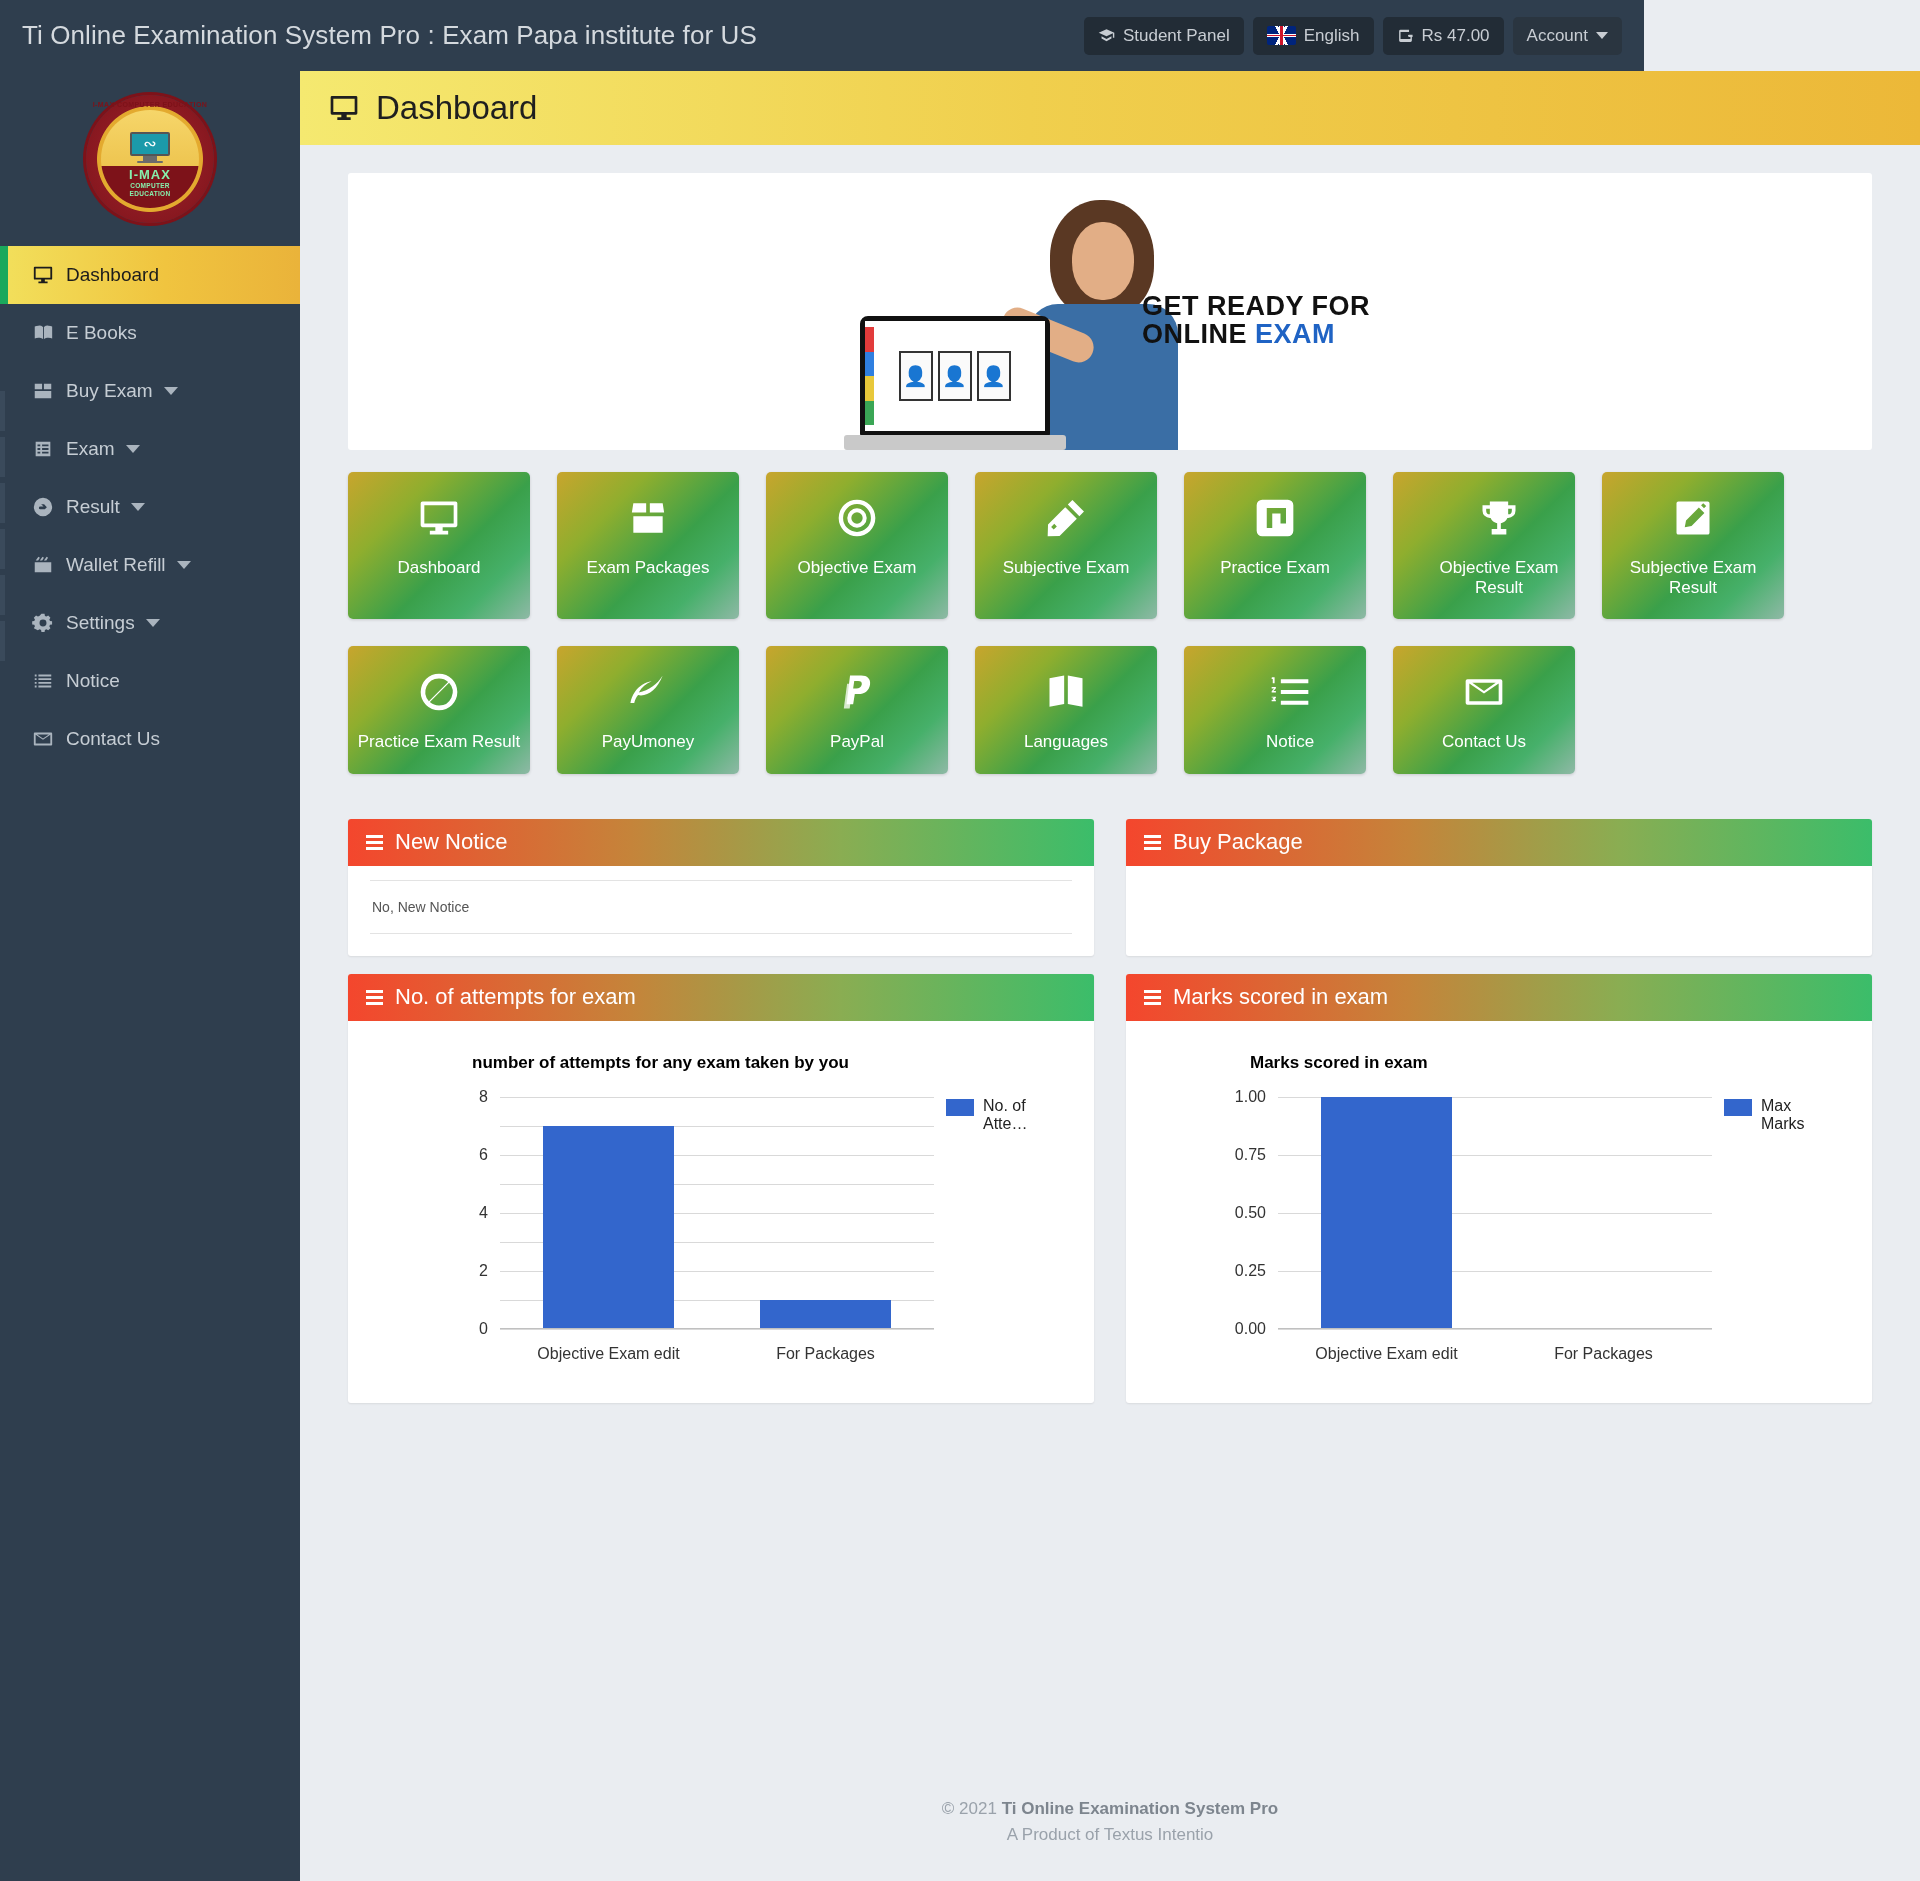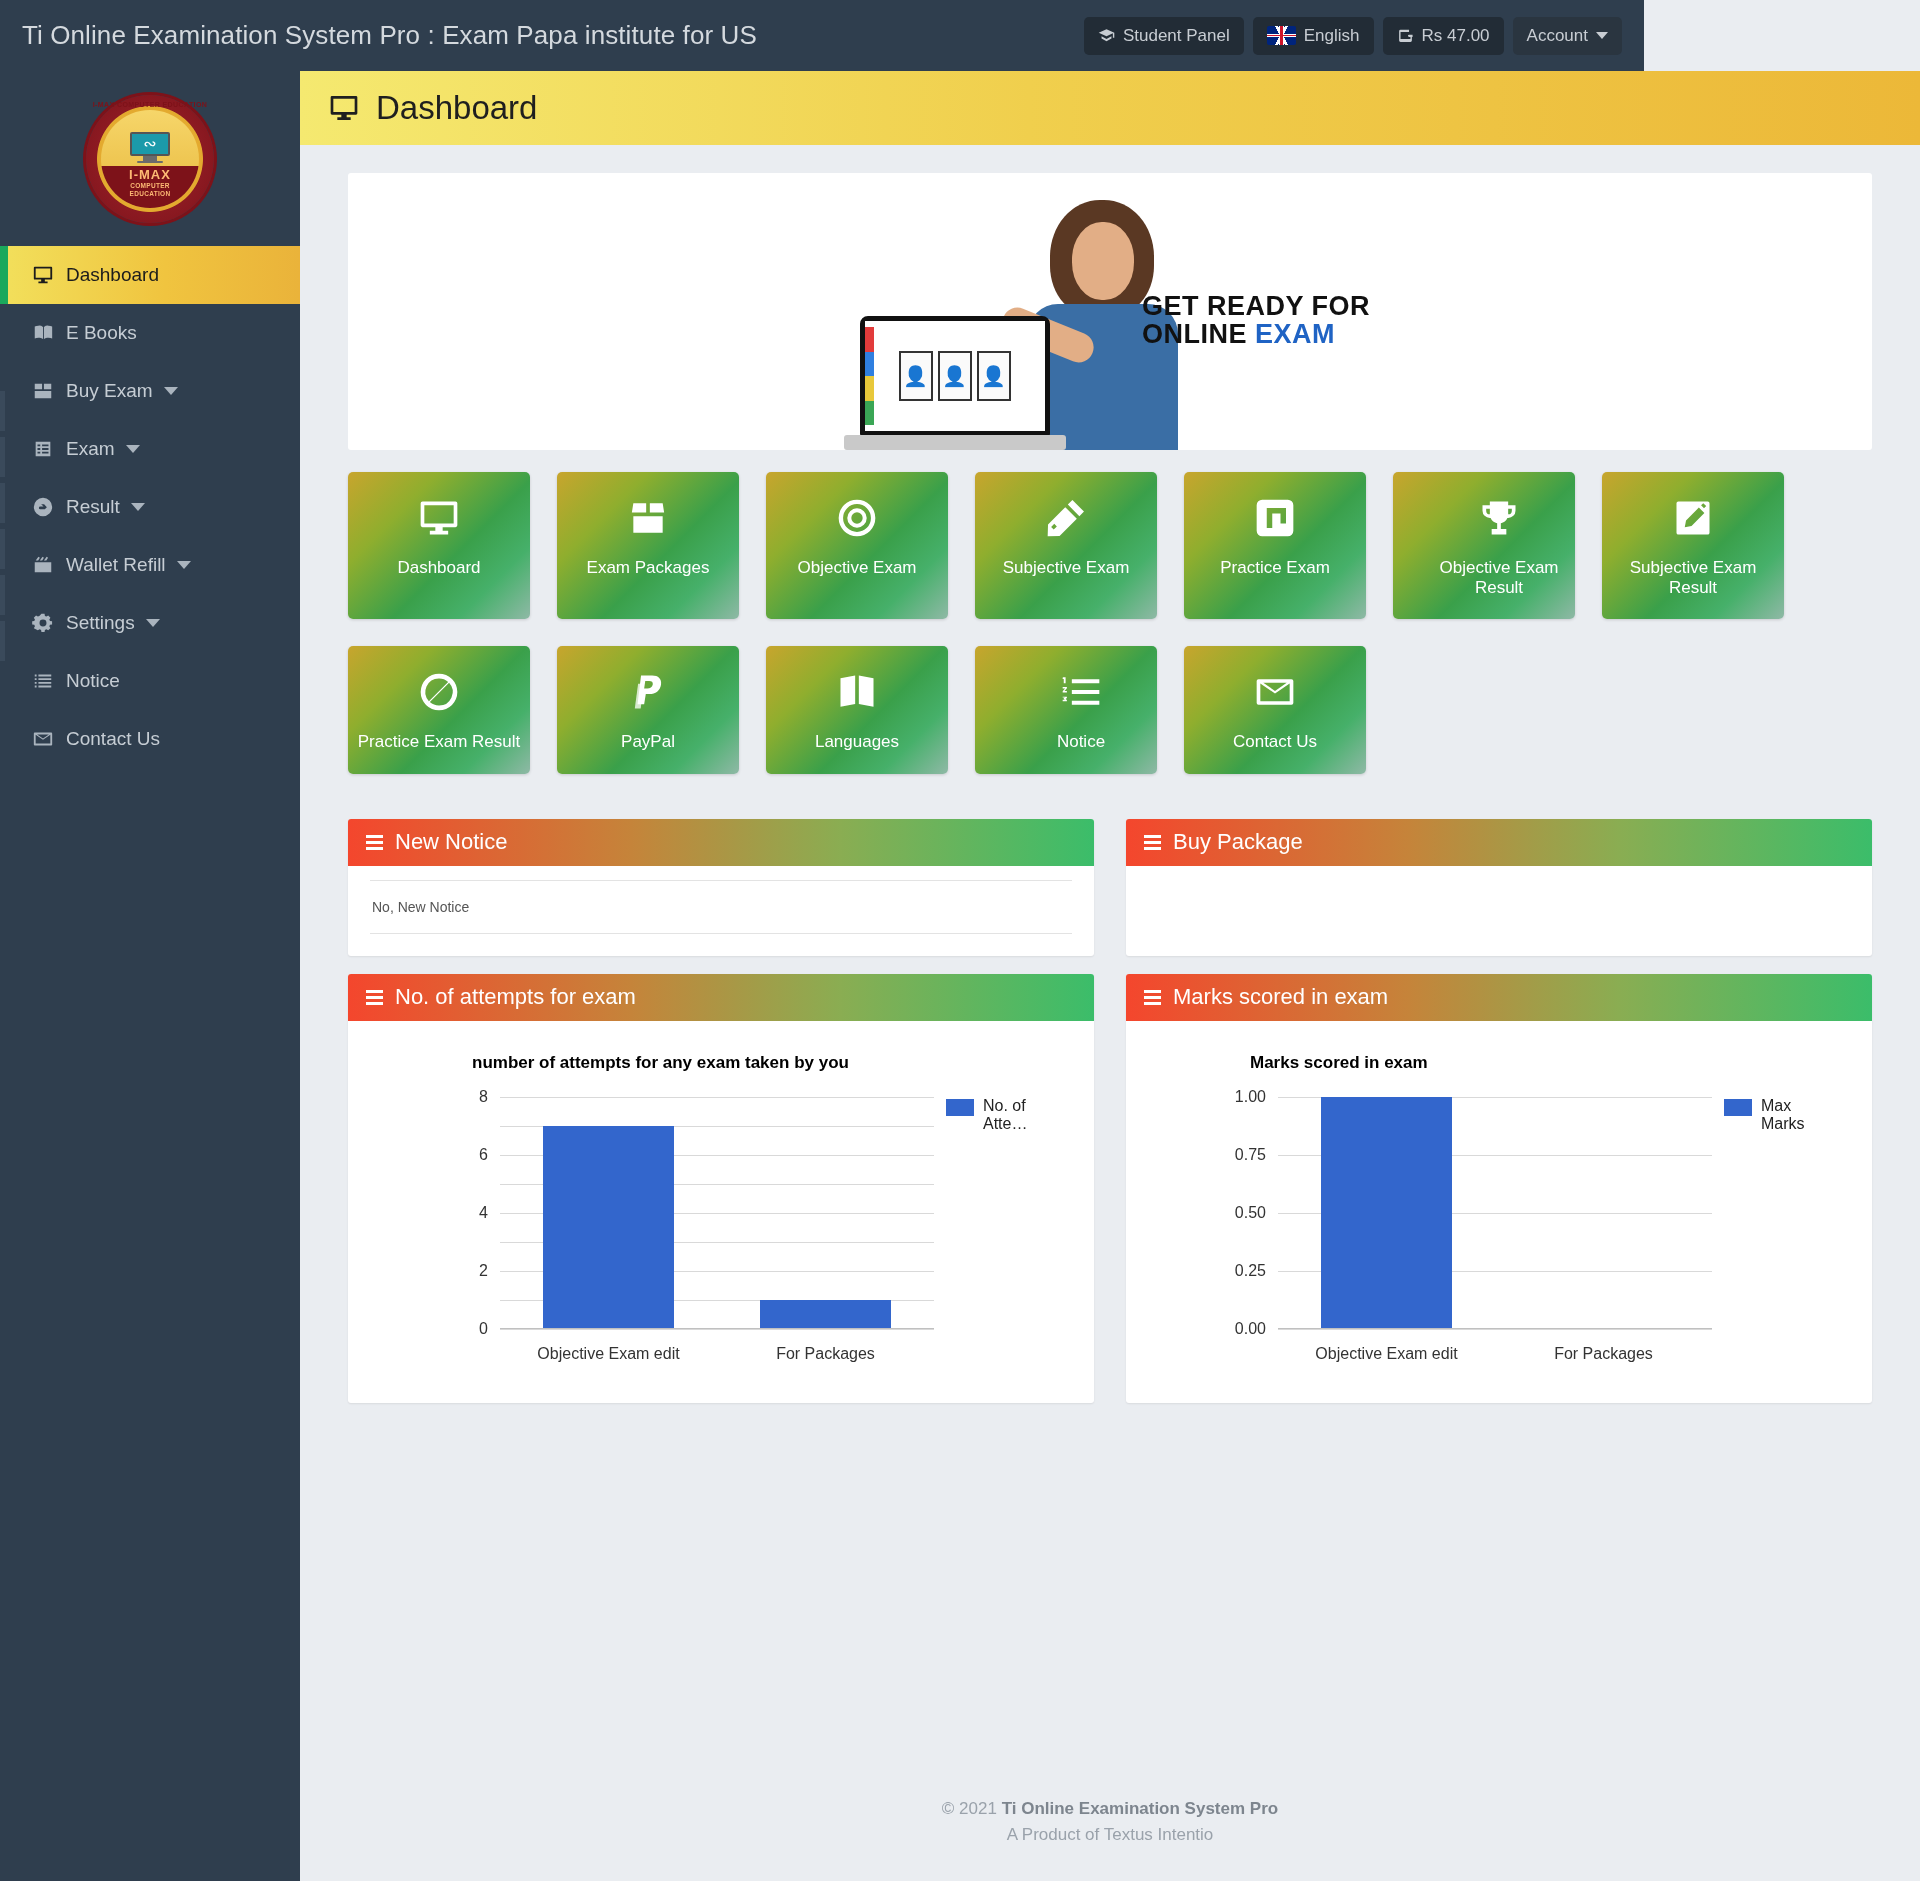--- a/index.html
+++ b/index.html
@@ -73,21 +73,21 @@
     font-size: 7px; font-weight: bold; color: #7d1219; letter-spacing: .4px;
   }
   .logo-screen {
     width: 40px; height: 28px; background: #1b9aaa; border: 2px solid #555;
     border-radius: 2px; margin-top: 9px; display: flex; align-items: center; justify-content: center;
   }
   .logo-wave { font-size: 16px; color: #fff; line-height: 1; }
   .logo-stand { width: 14px; height: 5px; background: #6b6b6b; }
   .logo-base { width: 26px; height: 3px; background: #6b6b6b; border-radius: 2px; }
   .logo-band {
-    width: 100%; background: #7d1219; color: #fdba74; text-align: center;
+    width: 100%; background: #7d1219; color: #86efac; text-align: center;
     margin-top: 3px; padding: 2px 0 10px;
   }
   .logo-band .b1 { font-size: 13px; font-weight: bold; letter-spacing: 1px; line-height: 1.05; }
   .logo-band .b2 { font-size: 6.5px; font-weight: bold; letter-spacing: .3px; line-height: 1.2; }
 
   .nav-item {
     display: flex; align-items: center; height: 58px; padding-left: 32px;
     color: #c6cdd4; font-size: 19px; cursor: pointer; position: relative;
   }
   .nav-item .nav-ico { width: 34px; display: inline-flex; align-items: center; color: #aab4be; flex: none; }
@@ -407,20 +407,28 @@
         </span>
         <span class="t-label">Subjective Exam Result</span>
       </div>
       <div class="tile">
         <span class="t-ico">
           <svg width="44" height="44" viewBox="0 0 24 24" fill="#ffffff">
             <path d="M12 2a10 10 0 1 0 0 20 10 10 0 0 0 0-20zm0 2.6a7.4 7.4 0 0 1 5 1.9L6.5 17A7.4 7.4 0 0 1 12 4.6zm0 14.8a7.4 7.4 0 0 1-5-1.9L17.5 7a7.4 7.4 0 0 1-5.5 12.4z"></path>
           </svg>
         </span>
         <span class="t-label">Practice Exam Result</span>
+      </div>
+      <div class="tile">
+        <span class="t-ico">
+          <svg width="44" height="44" viewBox="0 0 24 24" fill="#ffffff">
+            <path d="M20 3c-3 5-7.5 8-13 9.3 1.5-3 4-5 7-6.2-3.8.6-6.9 2.6-9 5.6-1.6 2.2-2.3 4.4-2.6 6.3h2.1c.4-1.6 1-3 2.1-4.3C11.6 14.7 17 10.9 20 3z"></path>
+          </svg>
+        </span>
+        <span class="t-label">PayUmoney</span>
       </div>
       <div class="tile">
         <span class="t-ico">
           <svg width="44" height="44" viewBox="0 0 24 24" fill="#ffffff">
             <path d="M8.2 3h6.1c3.3 0 5.3 1.8 4.8 5-.5 3.2-3 5.1-6.3 5.1h-2l-.9 5.6H6.3L8.2 3zm2.3 3-.6 4.1h1.7c1.6 0 2.7-.8 3-2.2.2-1.3-.5-1.9-2-1.9h-2.1z"></path>
             <path d="M6.6 7.5h3.2L8 21H4.8L6.6 7.5z" opacity=".75"></path>
           </svg>
         </span>
         <span class="t-label">PayPal</span>
       </div>

